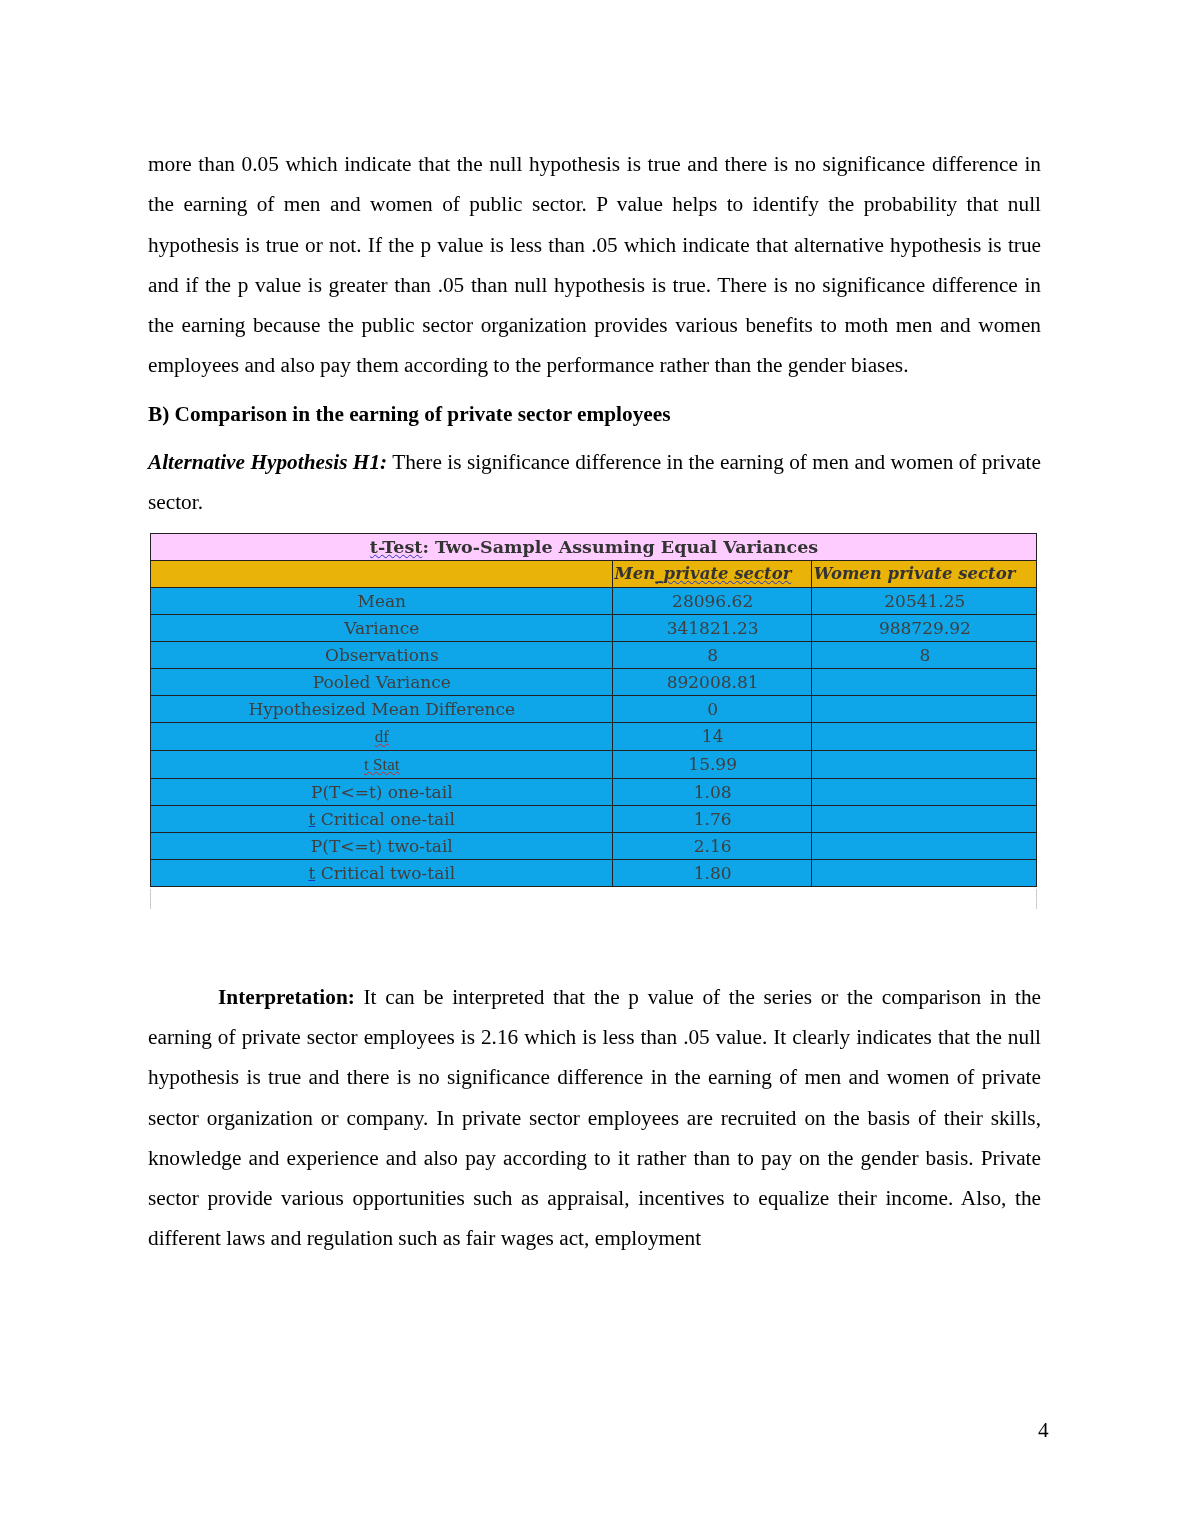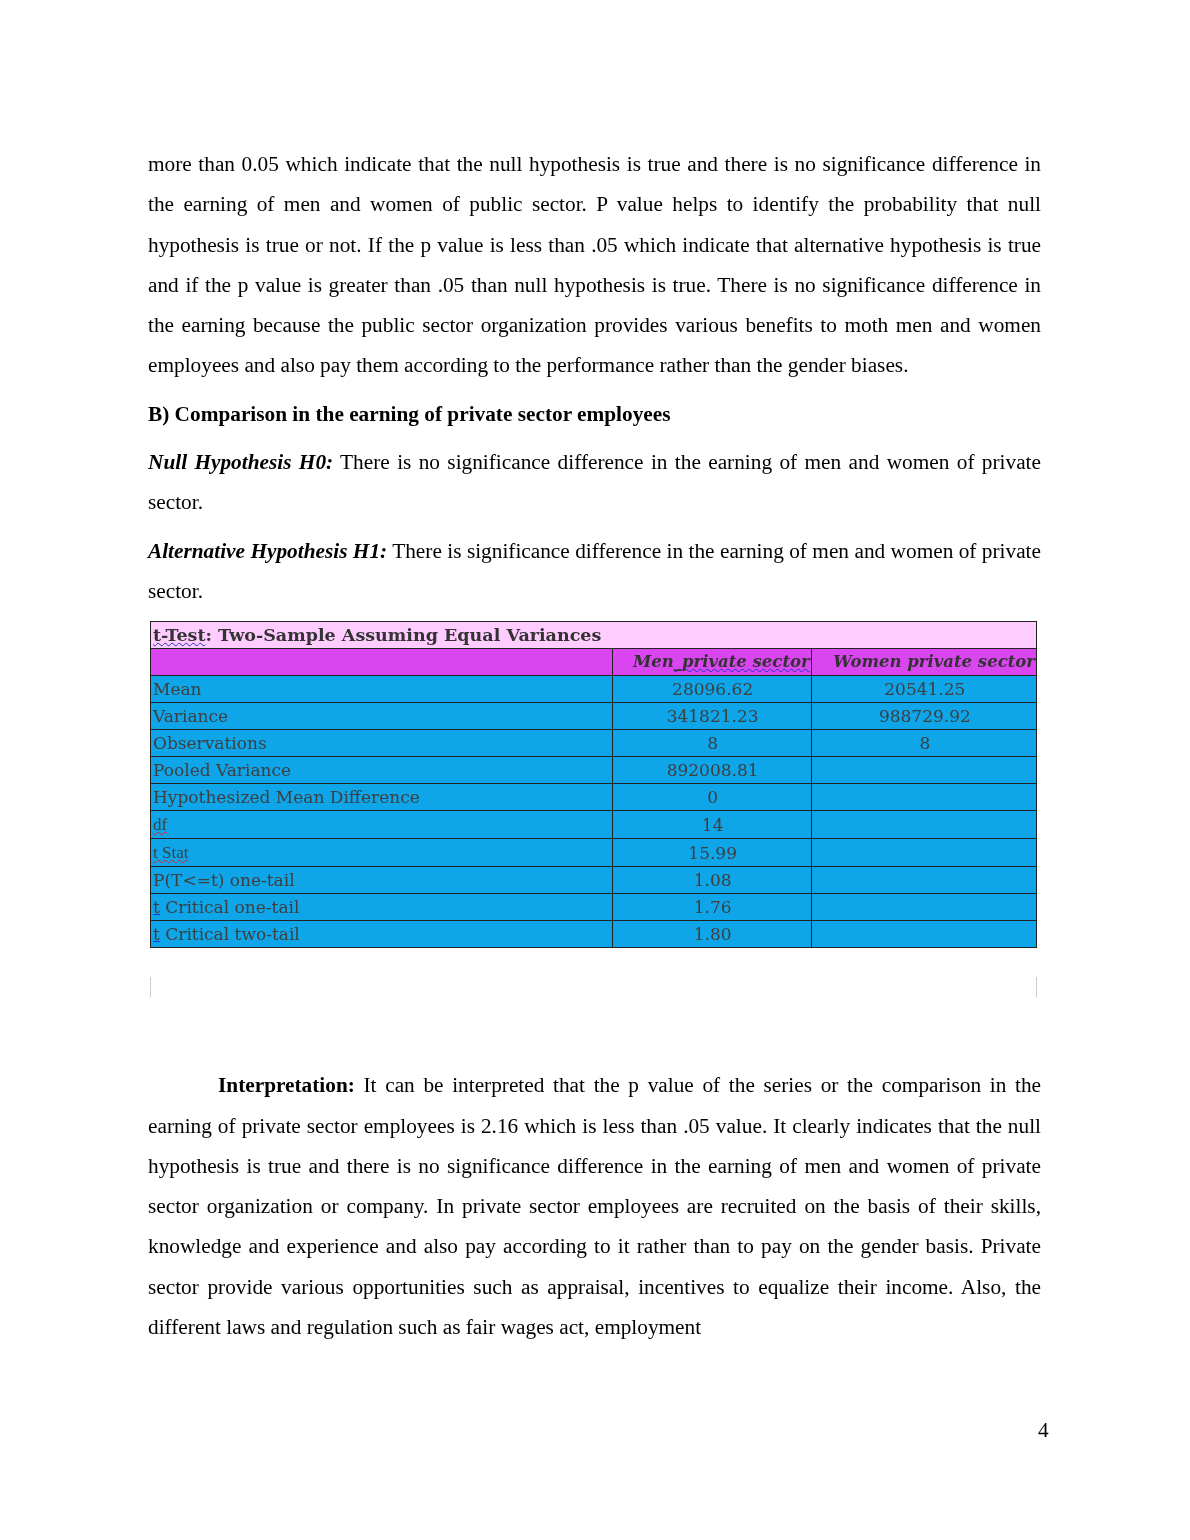--- a/index.html
+++ b/index.html
@@ -9,23 +9,23 @@
     p { margin: 8px; font-size: 21.3px; line-height: 40.3px; text-align: justify; }
     .heading { font-weight: bold; }
     .bi { font-weight: bold; font-style: italic; }
     .indent { text-indent: 70px; }
     .b { font-weight: bold; }
 
     .table-wrap { position: relative; margin-top: 10px; margin-left: 10px; width: 887px; height: 386px; }
     table.ttest { border-collapse: collapse; width: 887px; table-layout: fixed;
                   font-family: "DejaVu Serif", "Liberation Serif", serif; font-size: 17px; color: #3f3f3f; }
     table.ttest td { border: 1.5px solid #222; height: 26px; padding: 0 1px 0 2px; white-space: nowrap;
-                     overflow: hidden; line-height: 26px; }
+                     overflow: hidden; line-height: 26px; text-align: center; }
     table.ttest tr.title td { background: #ffccff; font-weight: bold; color: #333; font-size: 17.5px; }
-    table.ttest tr.hdr td { background: #d946ef; font-weight: bold; font-style: italic; text-align: right; font-size: 16.5px; color: #333; }
+    table.ttest tr.hdr td { background: #eab308; font-weight: bold; font-style: italic; text-align: left; font-size: 16.5px; color: #333; }
     table.ttest tr.row td { background: #0ea5e9; }
     table.ttest td.num { text-align: center; padding-right: 0; }
     .col-label { width: 459px; }
     .col-men { width: 198px; }
     .col-women { width: 224px; }
     .wavy-blue { text-decoration: underline wavy #2233cc; text-decoration-thickness: 1px; }
     .wavy-red { text-decoration: underline wavy #dd2222; text-decoration-thickness: 1px; font-family: Liberation Serif, serif; }
     .under-blue { text-decoration: underline #2233cc; }
     .trail-line-l { position: absolute; left: 0; top: 356px; width: 1px; height: 20px; background: #ccc; }
     .trail-line-r { position: absolute; right: 0; top: 356px; width: 1px; height: 20px; background: #ccc; }
@@ -35,21 +35,20 @@
                    font-family: "Liberation Serif", serif; }
   </style>
 </head>
 <body>
 
 <div class="page">
   <p>more than 0.05 which indicate that the null hypothesis is true and there is no significance difference in the earning of men and women of public sector. P value helps to identify the probability that null hypothesis is true or not. If the p value is less than .05 which indicate that alternative hypothesis is true and if the p value is greater than .05 than null hypothesis is true. There is no significance difference in the earning because the public sector organization provides various benefits to moth men and women employees and also pay them according to the performance rather than the gender biases.</p>
 
   <p class="heading">B) Comparison in the earning of private sector employees</p>
 
-  <p><span class="bi">Null Hypothesis H0:</span><span> There is no significance difference in the earning of men and women of private sector.</span></p>
 
   <p><span class="bi">Alternative Hypothesis H1:</span><span> There is significance difference in the earning of men and women of private sector.</span></p>
 
   <div class="table-wrap">
     <table class="ttest">
       <colgroup>
         <col class="col-label">
           <col class="col-men">
           <col class="col-women">
       </colgroup>
@@ -101,20 +100,25 @@
             <td>P(T&lt;=t) one-tail</td>
             <td class="num">1.08</td>
             <td class="num"></td>
           </tr>
           <tr class="row">
             <td><span class="under-blue">t</span><span> Critical one-tail</span></td>
             <td class="num">1.76</td>
             <td class="num"></td>
           </tr>
           <tr class="row">
+            <td>P(T&lt;=t) two-tail</td>
+            <td class="num">2.16</td>
+            <td class="num"></td>
+          </tr>
+          <tr class="row">
             <td><span class="under-blue">t</span><span> Critical two-tail</span></td>
             <td class="num">1.80</td>
             <td class="num"></td>
           </tr>
         </tbody>
     </table>
     <div class="trail-line-l"></div>
     <div class="trail-line-r"></div>
   </div>
 

